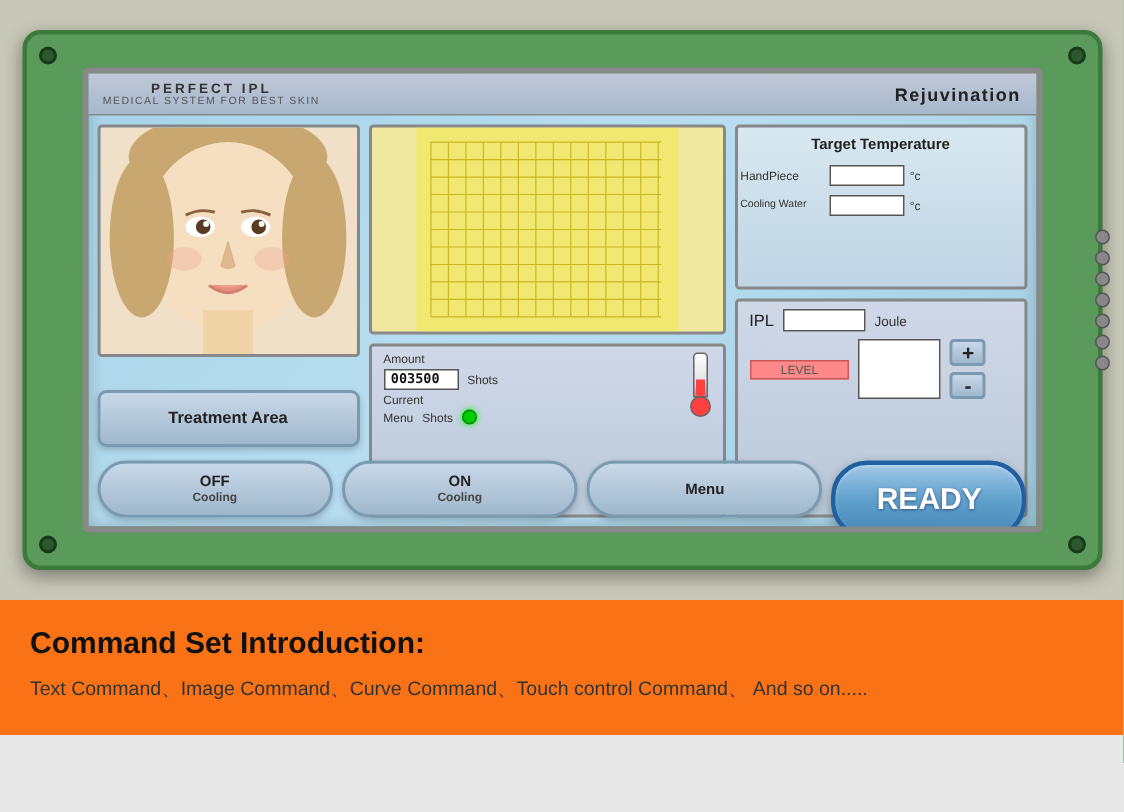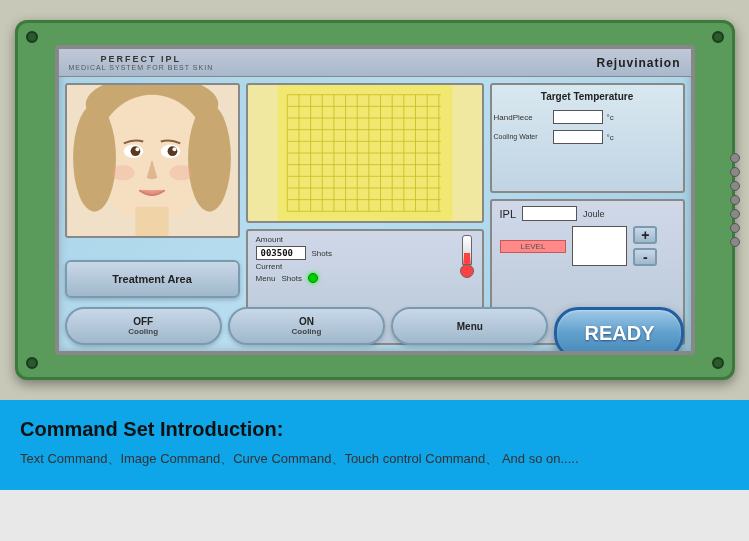--- a/index.html
+++ b/index.html
@@ -449,21 +449,21 @@
       font-weight: bold;
       cursor: pointer;
       color: #fff;
       text-shadow: 0 1px 2px rgba(0,0,50,0.5);
       box-shadow: 0 3px 8px rgba(0,0,0,0.3), inset 0 1px 2px rgba(255,255,255,0.3);
     }
 
     
     .text-section {
       padding: 18px 36px 20px 20px;
-      background: #0ea5e9;
+      background: #f97316;
     }
 
     .section-title {
       font-size: 20px;
       font-weight: bold;
       color: #111;
       margin-bottom: 8px;
     }
 
     .section-body {

